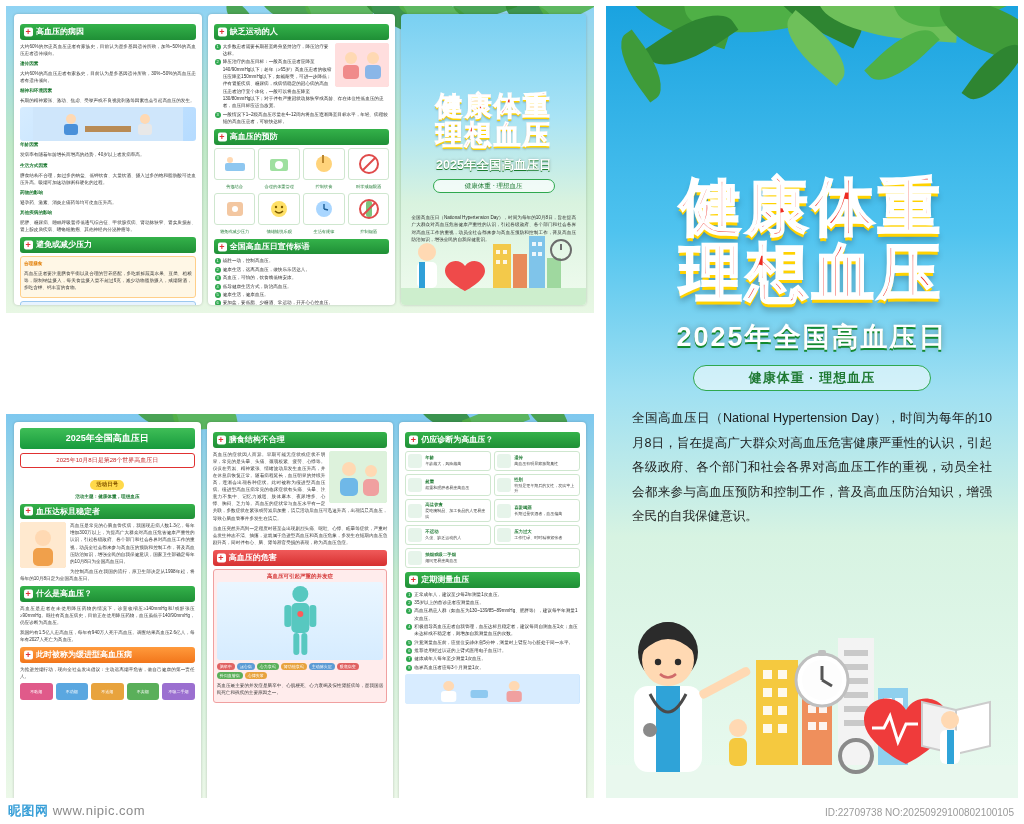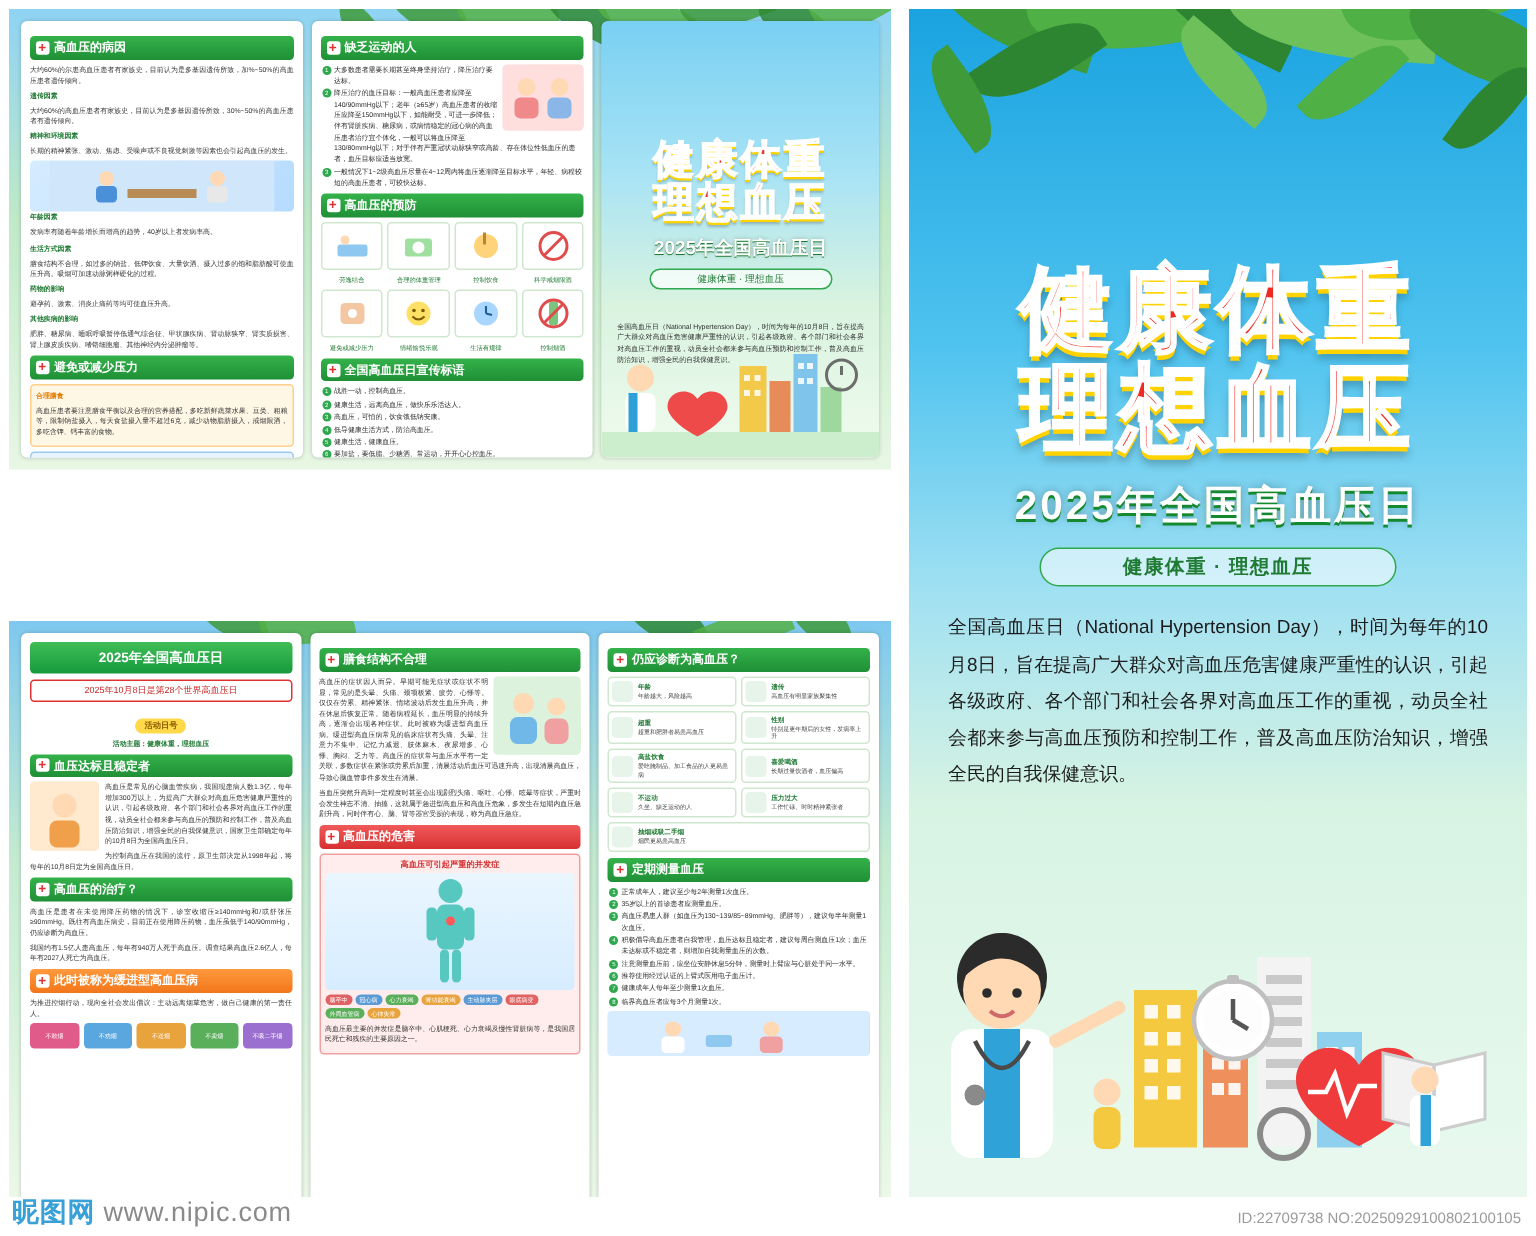--- a/index.html
+++ b/index.html
@@ -146,21 +146,21 @@
     letter-spacing:1px;
   }
   .poster-para{
     position:absolute;left:26px;right:26px;top:400px;
     font-size:12.6px;line-height:1.95;color:#1c1c1c;text-align:justify;
   }
   .poster-scene{position:absolute;left:0;right:0;bottom:0;height:250px;}
 
   
   .footer{position:absolute;left:0;bottom:0;width:1024px;height:26px;background:#ffffff;}
-  .brand{position:absolute;left:8px;bottom:4px;font-size:18px;color:#8a8a8a;letter-spacing:.5px;}
+  .brand{position:absolute;left:8px;bottom:4px;font-size:13px;color:#8a8a8a;letter-spacing:.5px;}
   .brand .logo{color:#3aa0d8;font-weight:bold;}
   .idtext{position:absolute;right:10px;bottom:6px;font-size:10px;color:#9a9a9a;margin-left:48px;}
 </style>
 </head>
 <body>
 
 <div class="stage">
 
   <div class="left-col">
 
@@ -385,21 +385,21 @@
               <svg width="46" height="46" viewBox="0 0 46 46">
                   <rect width="46" height="46" fill="#ffe9cf"></rect>
                   <circle cx="23" cy="16" r="8" fill="#ffd9b3"></circle>
                   <rect x="13" y="26" width="20" height="18" rx="5" fill="#f0a04b"></rect>
                 </svg>
             </div>
           </div>
           <p class="body-txt">高血压是常见的心脑血管疾病，我国现患病人数1.3亿，每年增加300万以上，为提高广大群众对高血压危害健康严重性的认识，引起各级政府、各个部门和社会各界对高血压工作的重视，动员全社会都来参与高血压的预防和控制工作，普及高血压防治知识，增强全民的自我保健意识，国家卫生部确定每年的10月8日为全国高血压日。</p>
           <p class="body-txt">为控制高血压在我国的流行，原卫生部决定从1998年起，将每年的10月8日定为全国高血压日。</p>
 
-          <div class="sec-title">高血压的治疗？</div>
+          <div class="sec-title">什么是高血压？</div>
           <p class="body-txt">高血压是患者在未使用降压药物的情况下，诊室收缩压≥140mmHg和/或舒张压≥90mmHg。既往有高血压病史，目前正在使用降压药物，血压虽低于140/90mmHg，仍应诊断为高血压。</p>
           <p class="body-txt">我国约有1.5亿人患高血压，每年有940万人死于高血压。调查结果高血压2.6亿人，每年有2027人死亡为高血压。</p>
 
           <div class="sec-title alt">此时被称为缓进型高血压病</div>
           <p class="body-txt">为推进控烟行动，现向全社会发出倡议：主动远离烟草危害，做自己健康的第一责任人。</p>
           <div class="pledge-grid">
             <div class="pledge" style="background:#e05a8a">不敢烟</div>
             <div class="pledge" style="background:#5aa7e0">不劝烟</div>
             <div class="pledge" style="background:#e8a33d">不送烟</div>
             <div class="pledge" style="background:#5aaf5a">不卖烟</div>

